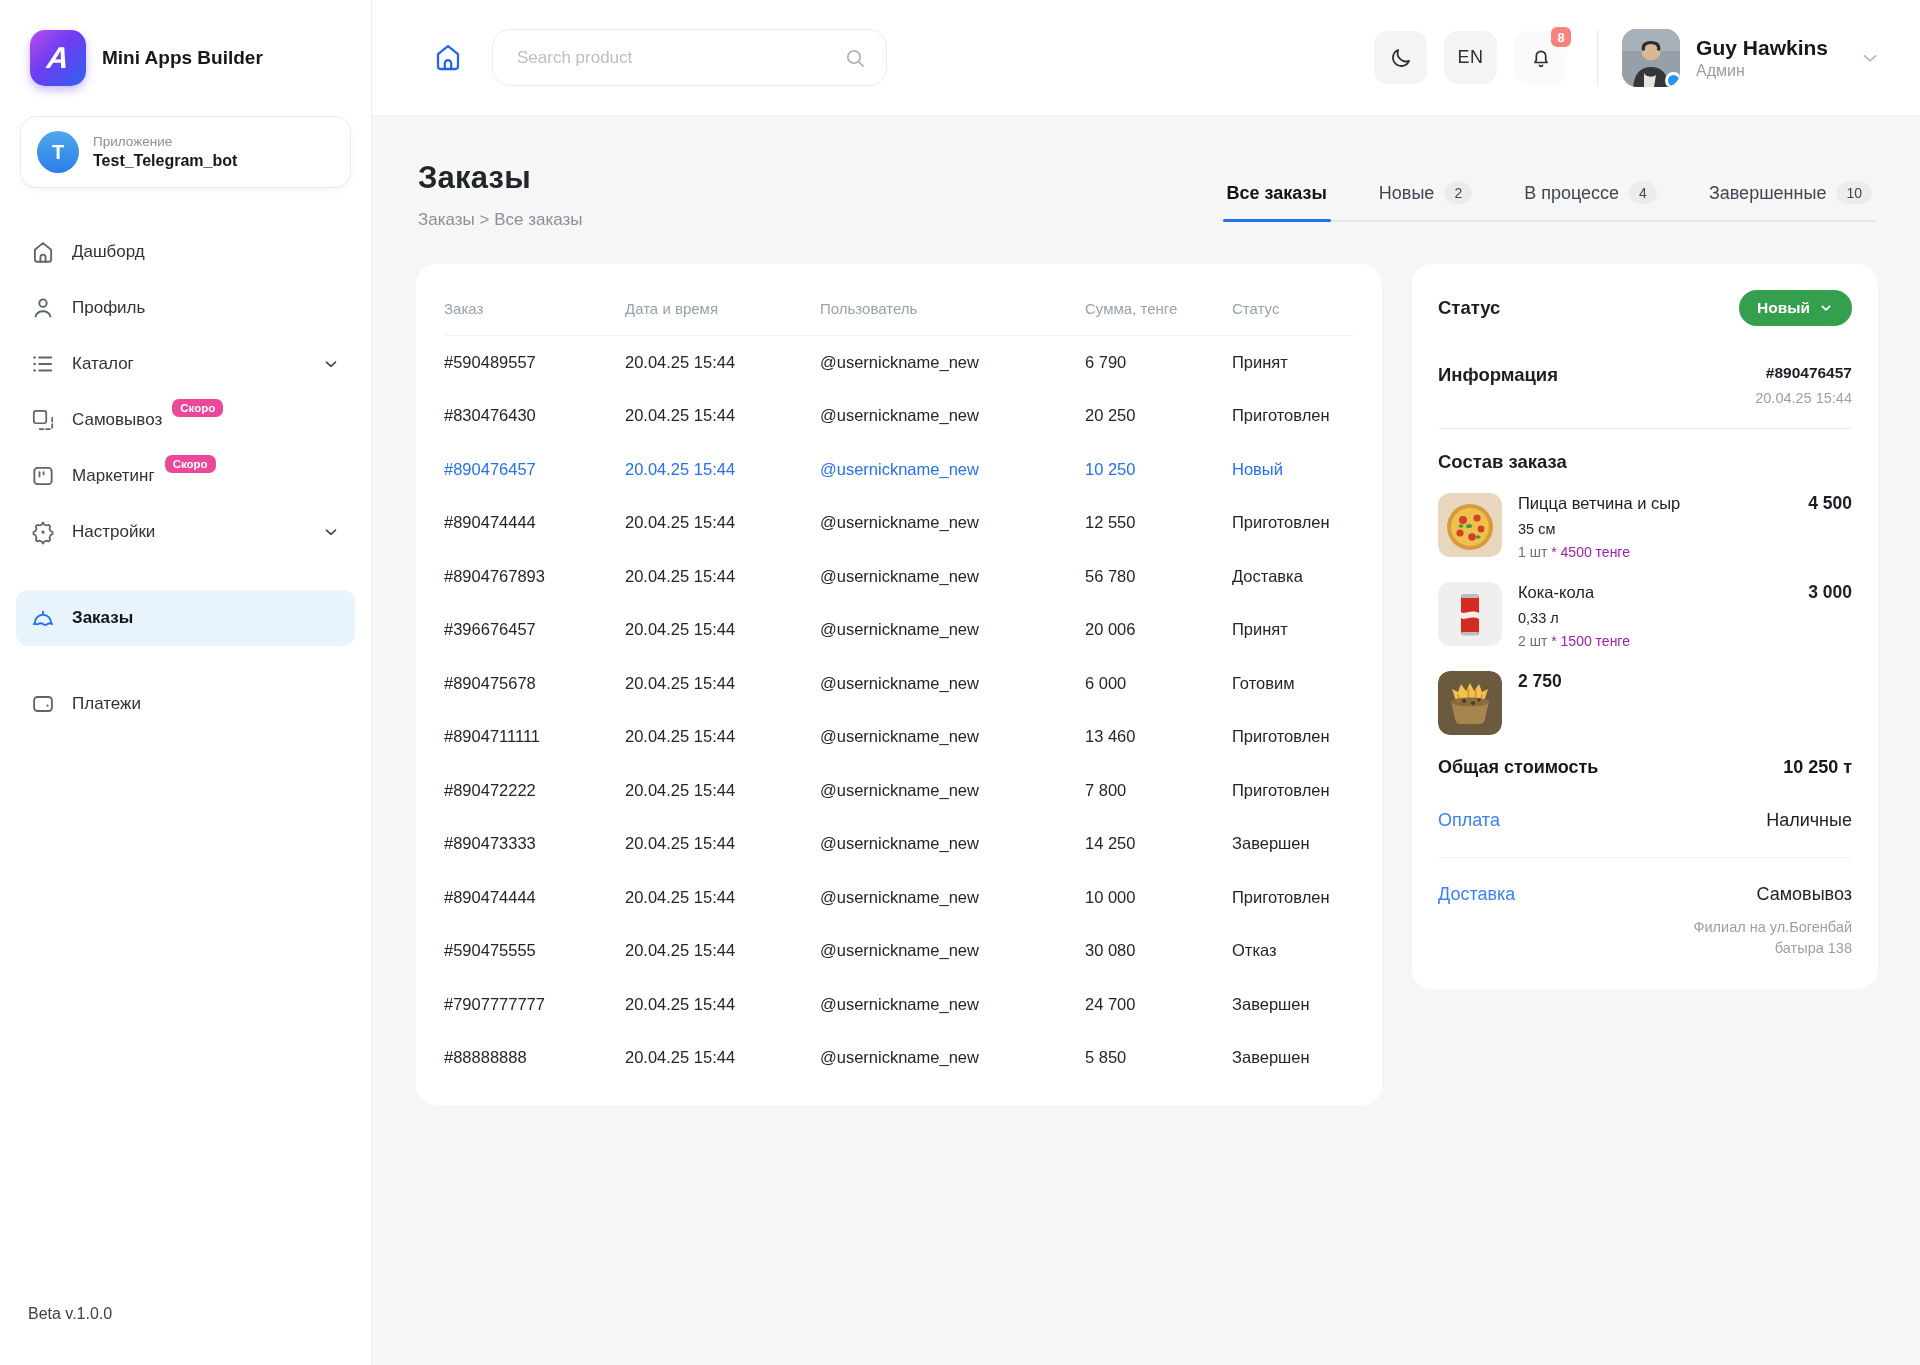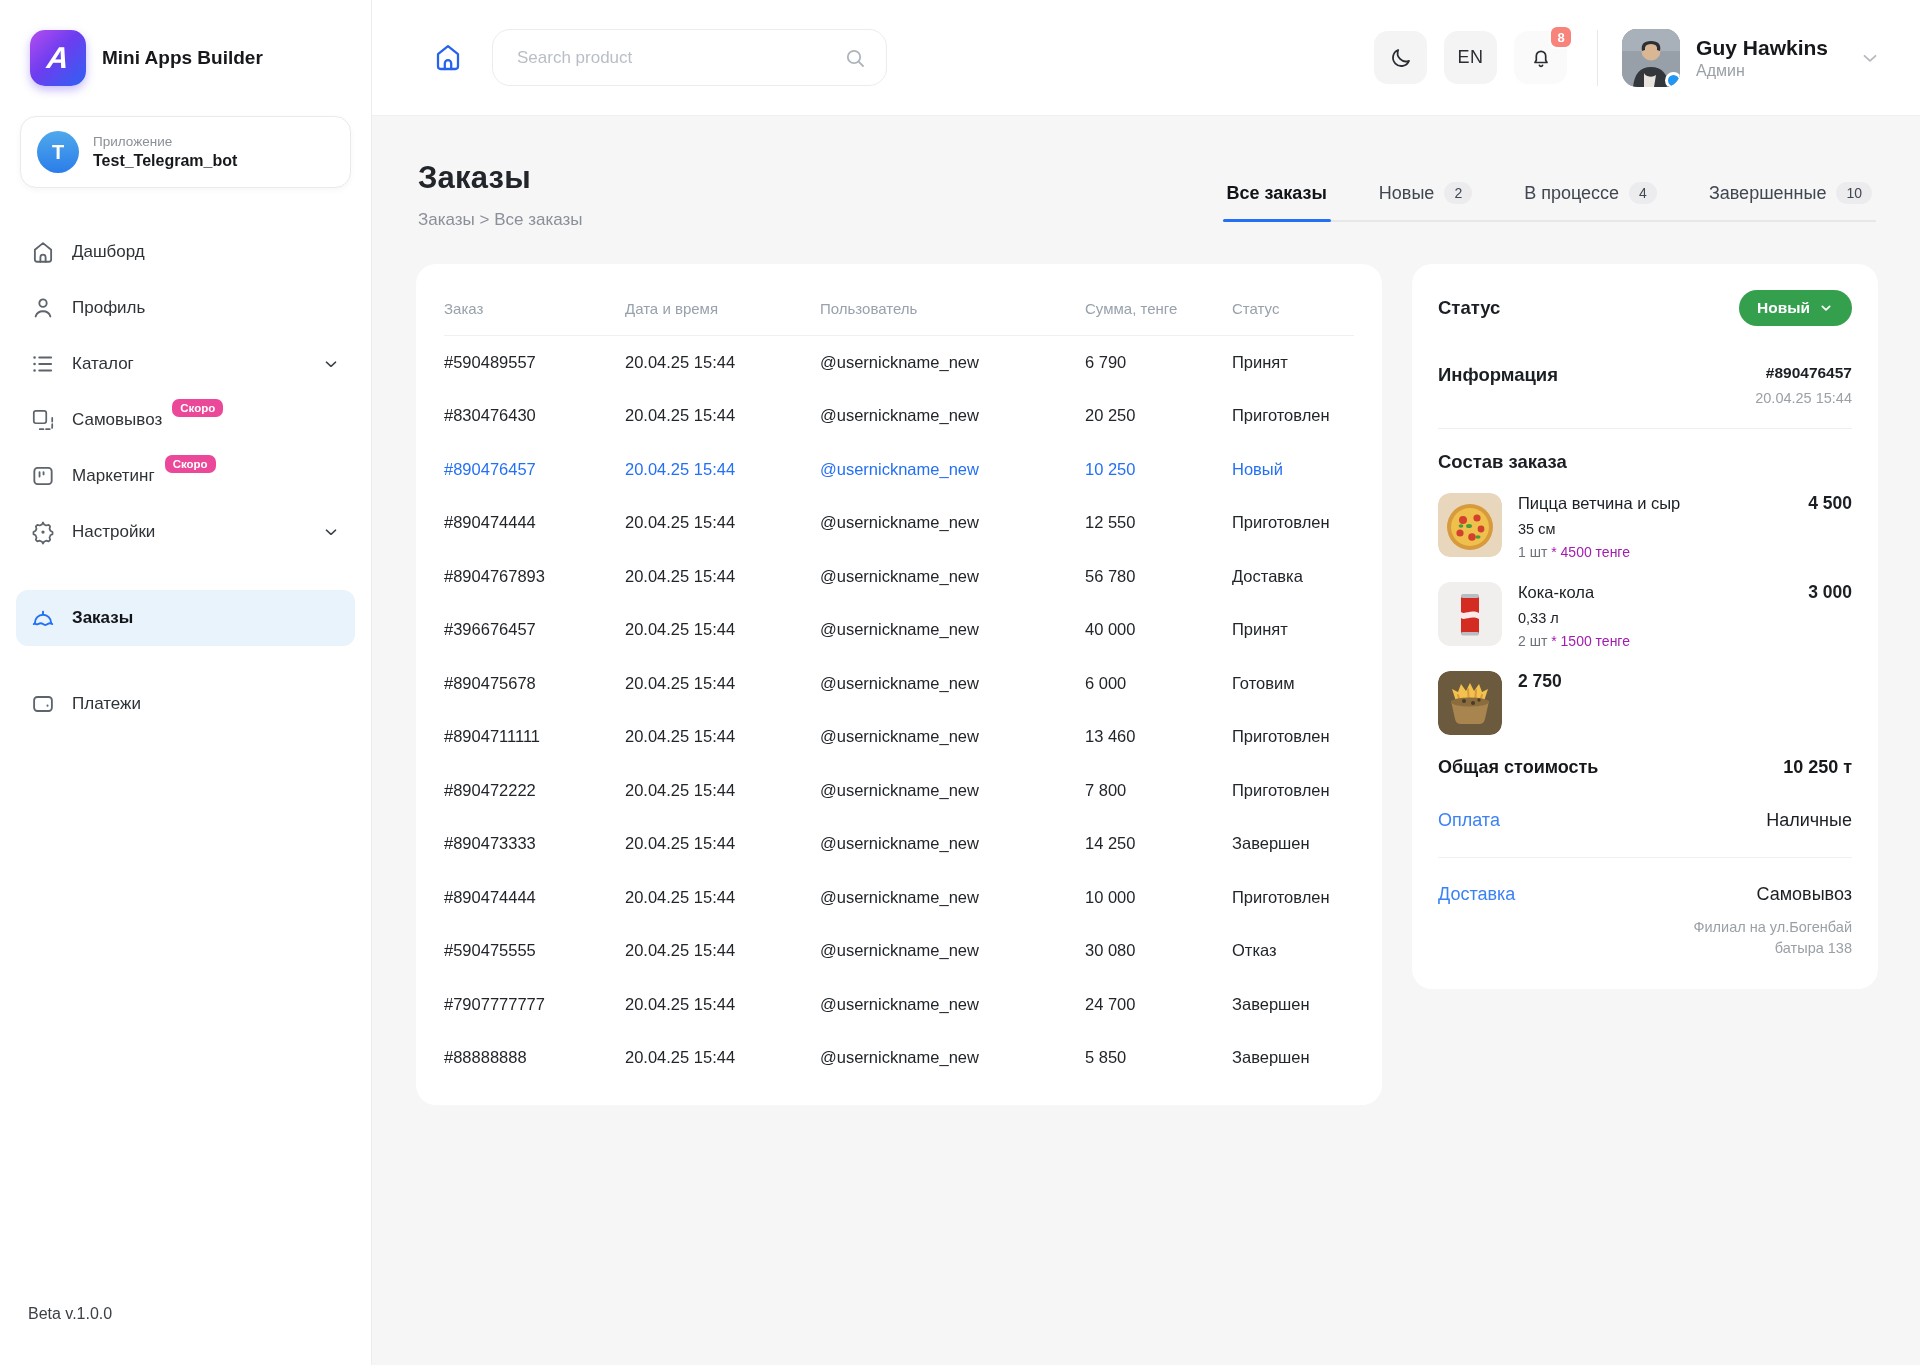--- a/index.html
+++ b/index.html
@@ -392,21 +392,21 @@
                   <td>20.04.25 15:44</td>
                   <td>@usernickname_new</td>
                   <td>56 780</td>
                   <td>Доставка</td>
                 </tr>
 
                 <tr class="order-row">
                   <td>#396676457</td>
                   <td>20.04.25 15:44</td>
                   <td>@usernickname_new</td>
-                  <td>40 000</td>
+                  <td>20 006</td>
                   <td>Принят</td>
                 </tr>
 
                 <tr class="order-row">
                   <td>#890475678</td>
                   <td>20.04.25 15:44</td>
                   <td>@usernickname_new</td>
                   <td>6 000</td>
                   <td>Готовим</td>
                 </tr>

